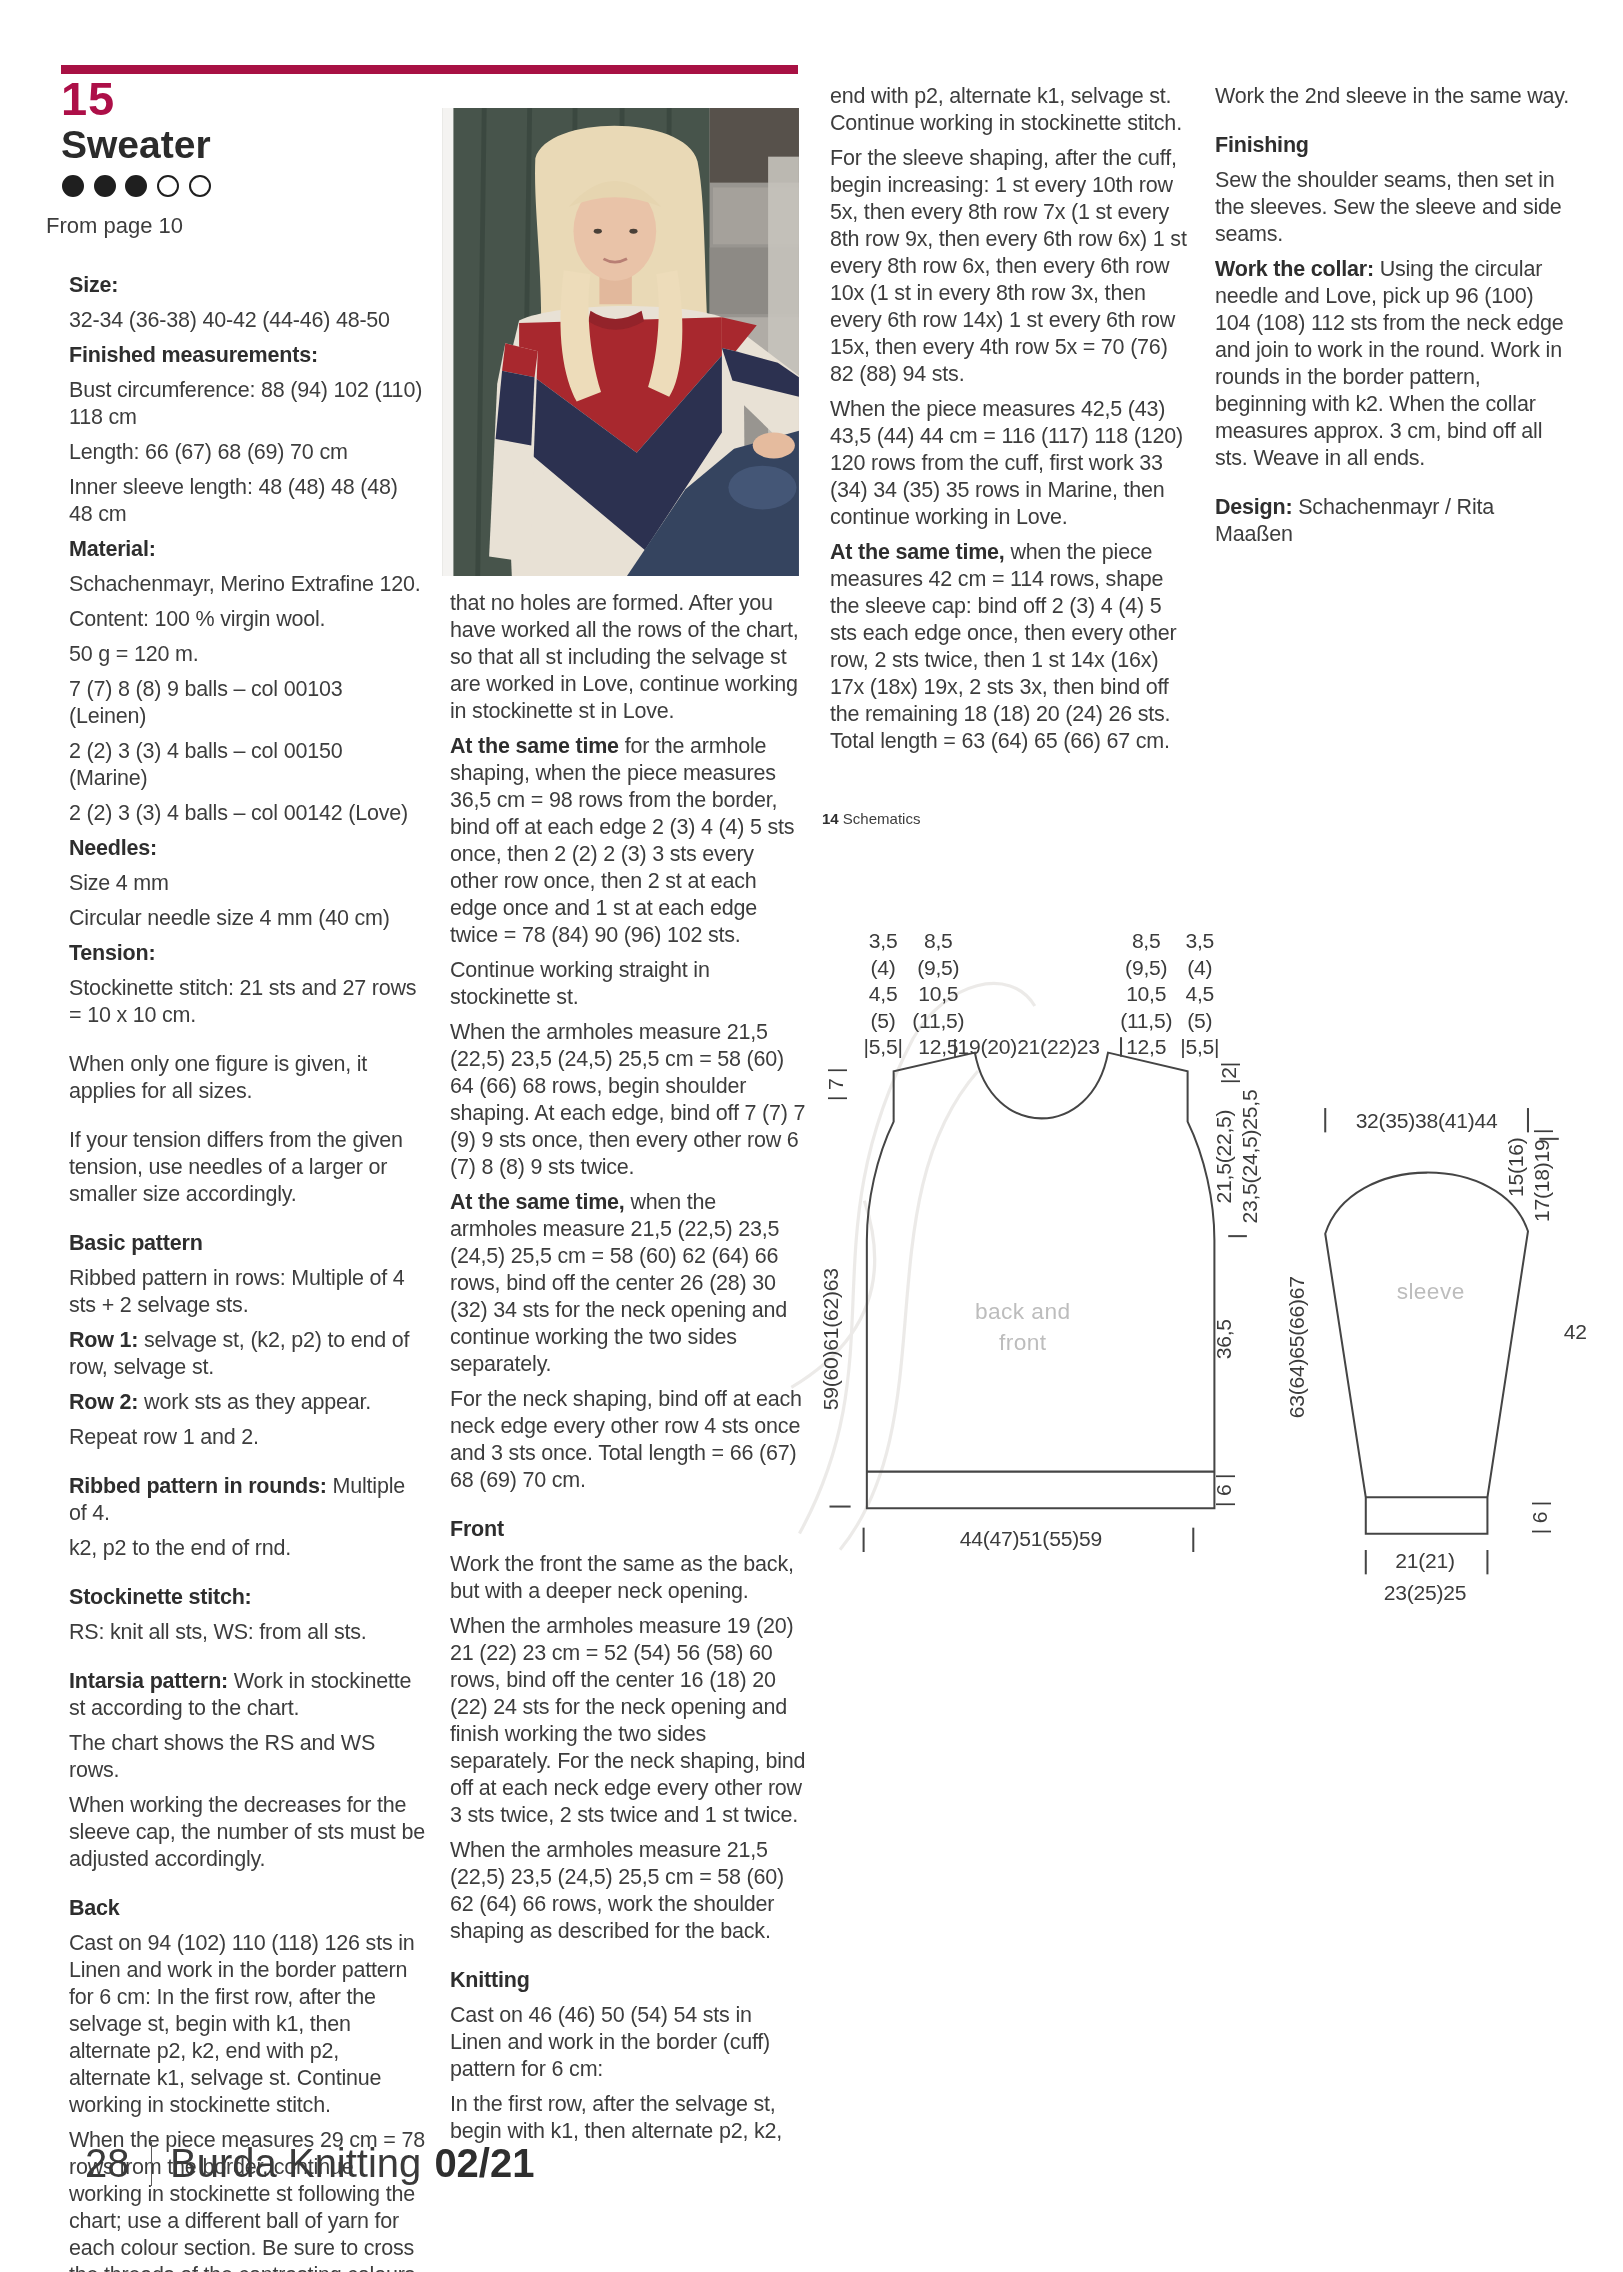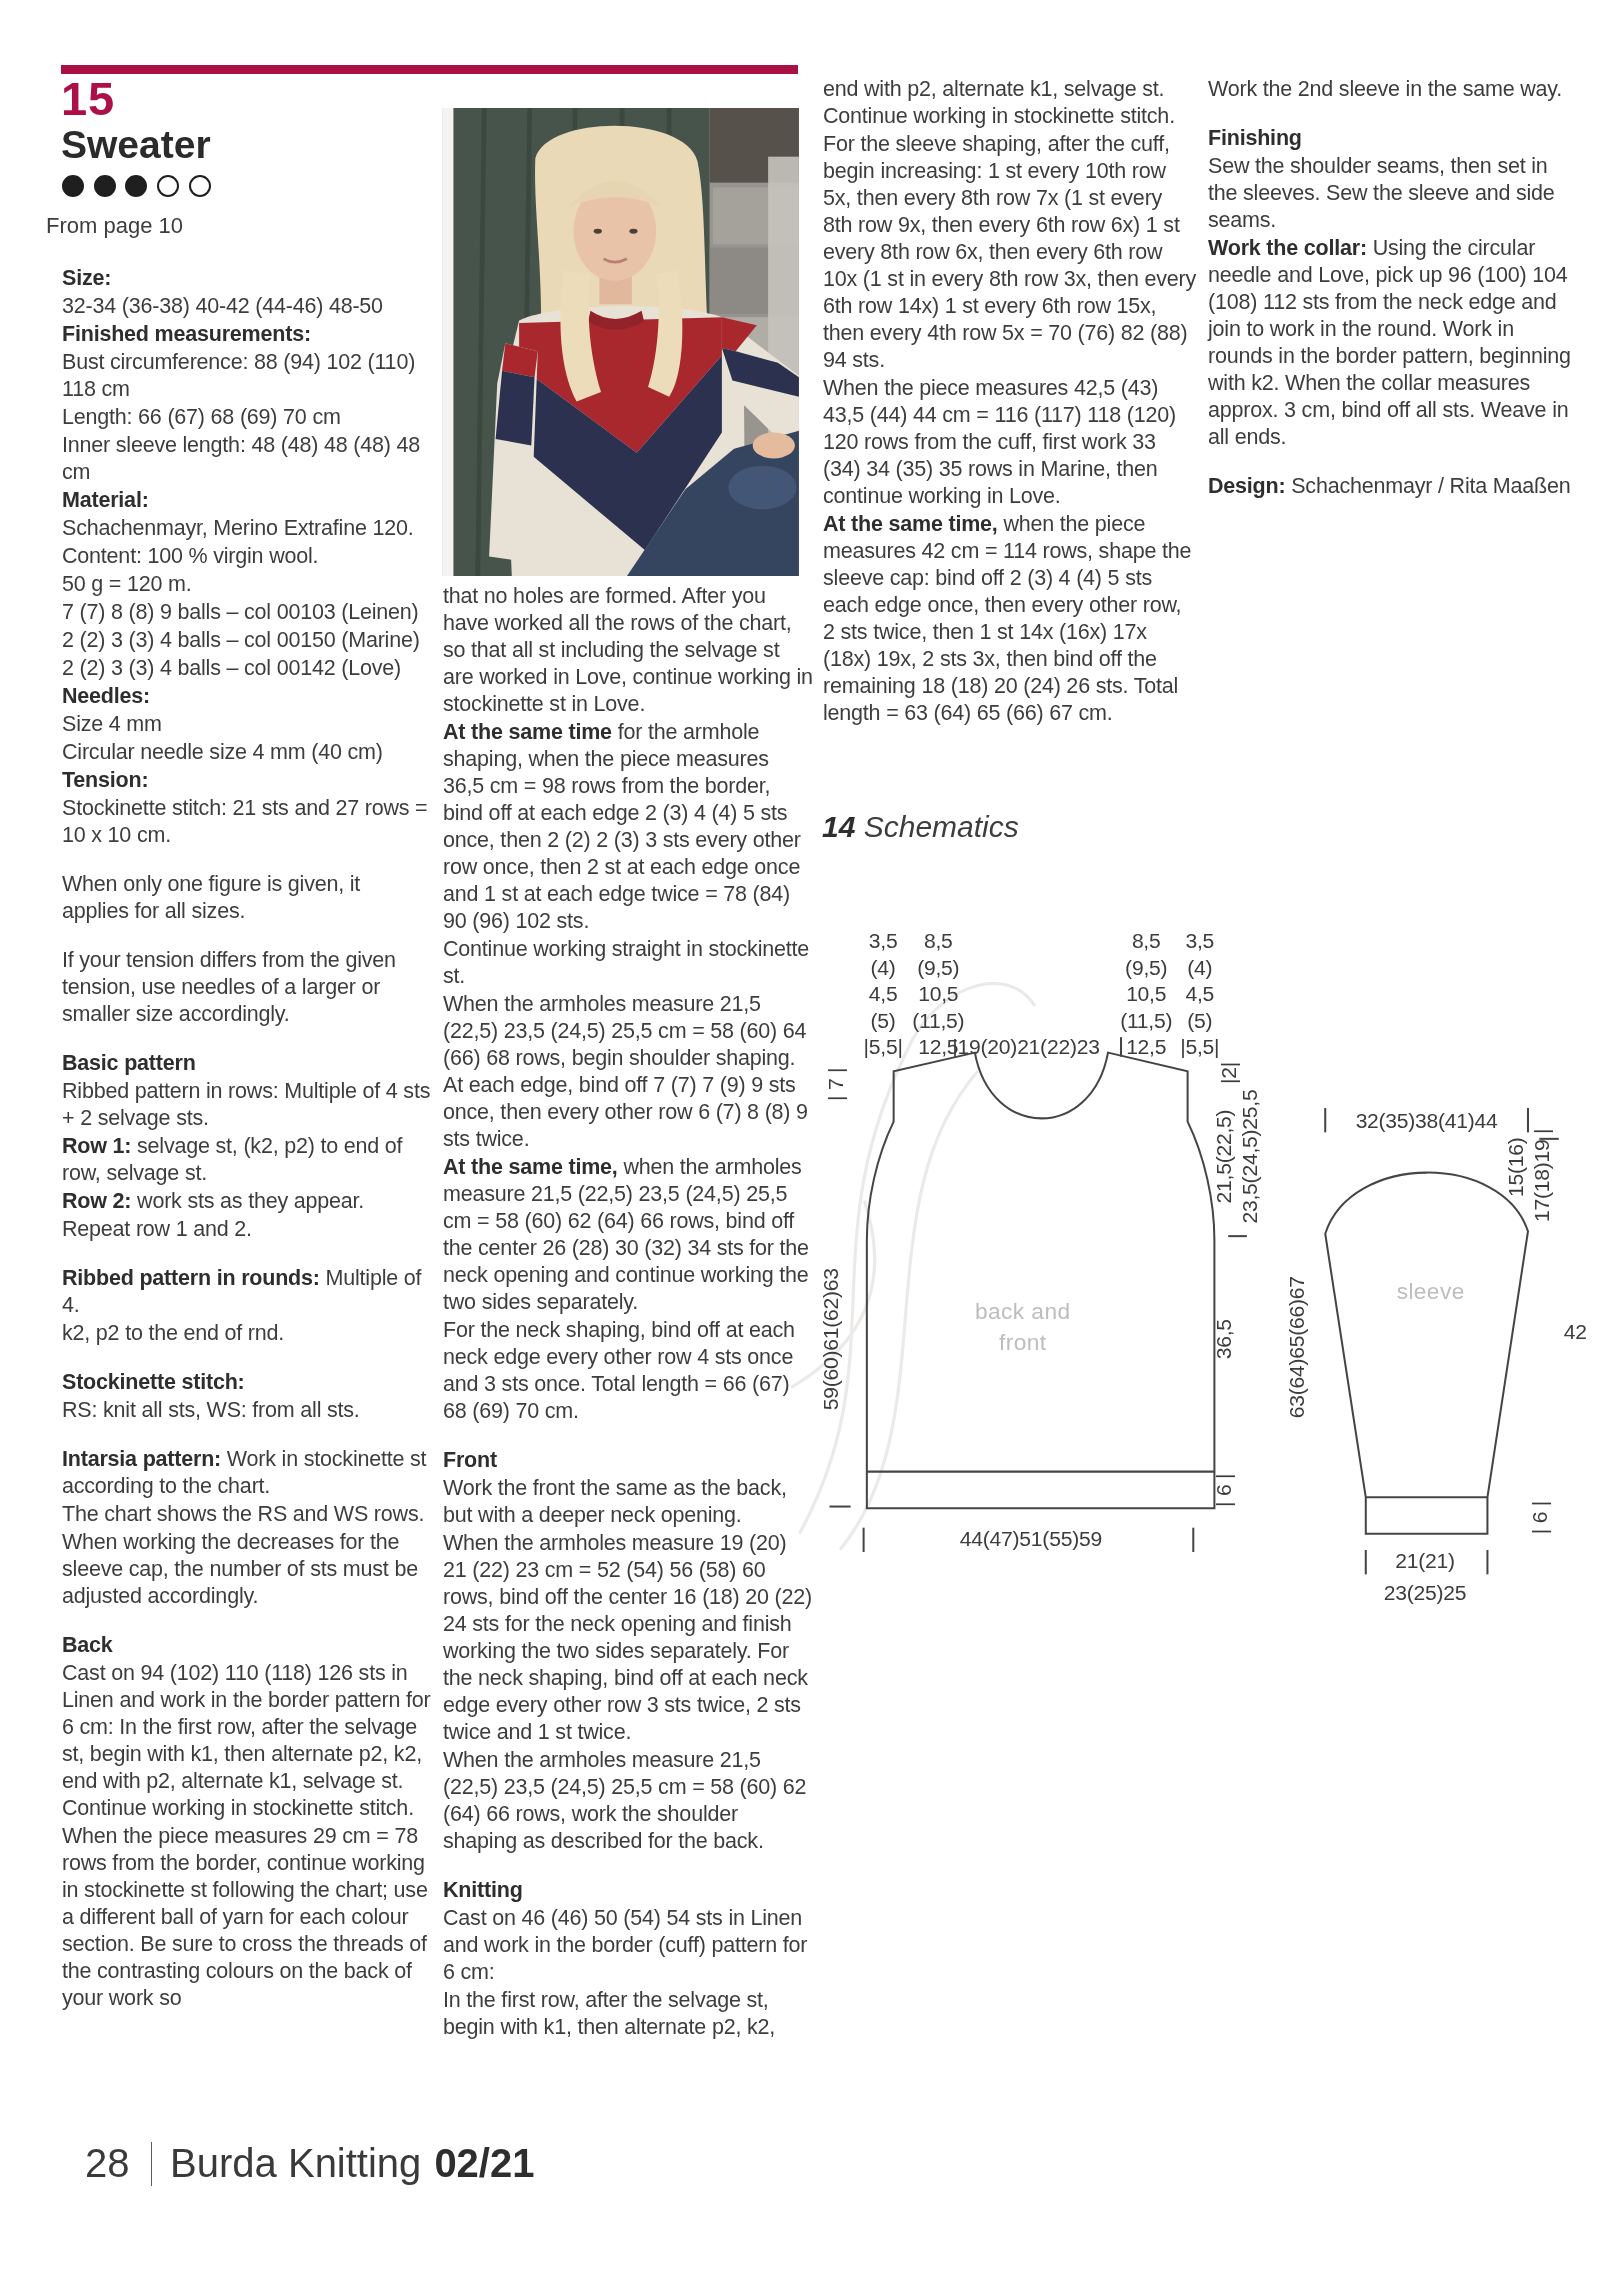--- a/index.html
+++ b/index.html
@@ -10,28 +10,28 @@
   }
   .abs{position:absolute;}
   .accent-bar{left:61px;top:65px;width:737px;height:9px;background:#a81144;}
   .pattern-number{left:61px;top:71px;font-size:47px;font-weight:700;color:#ad0f48;letter-spacing:0.8px;}
   .page-title{left:61px;top:123px;font-size:39px;font-weight:700;color:#2b2b2b;}
   .dots{left:62px;top:175px;display:flex;gap:9.7px;}
   .dot{width:22px;height:22px;border-radius:50%;border:2.4px solid #1f1f1f;box-sizing:border-box;background:#fff;}
   .dot.filled{background:#1f1f1f;}
   .from-page{left:46px;top:213px;font-size:22px;}
   .col{position:absolute;width:372px;font-size:21.5px;line-height:27px;letter-spacing:-0.2px;}
-  .col p{margin:1px;}
+  .col p{margin:8px;}
   .col p.gap{margin-top:22px;}
   .b{font-weight:700;color:#2e2e2e;}
   .col1{left:61px;top:264px;}
   .col2{left:442px;top:582px;}
   .col3{left:822px;top:75px;width:375px;}
   .col4{left:1207px;top:75px;width:375px;}
-  .schem-label{left:822px;top:810px;font-size:30px;font-style:italic;}
+  .schem-label{left:822px;top:810px;font-size:15px;}
   .footer{left:85px;top:2141px;display:flex;align-items:center;font-size:40px;color:#3a3a3a;}
   .footer .divider{width:1.6px;height:44px;background:#5a5a5a;margin:0 18px 0 21px;}
   .footer .issue{font-weight:700;margin-left:13px;color:#2e2e2e;}
   svg text{font-family:"Liberation Sans",sans-serif;font-size:26px;fill:#3c3c3c;letter-spacing:-0.3px;}
   svg .cap{fill:#bdbdbd;font-size:28px;letter-spacing:0.5px;}
   .schem path,.schem line{stroke:#454545;stroke-width:2.5;fill:none;}
   .wm path{stroke:#e2e0dd;stroke-width:4;fill:none;}
 </style>
 </head>
 <body>

